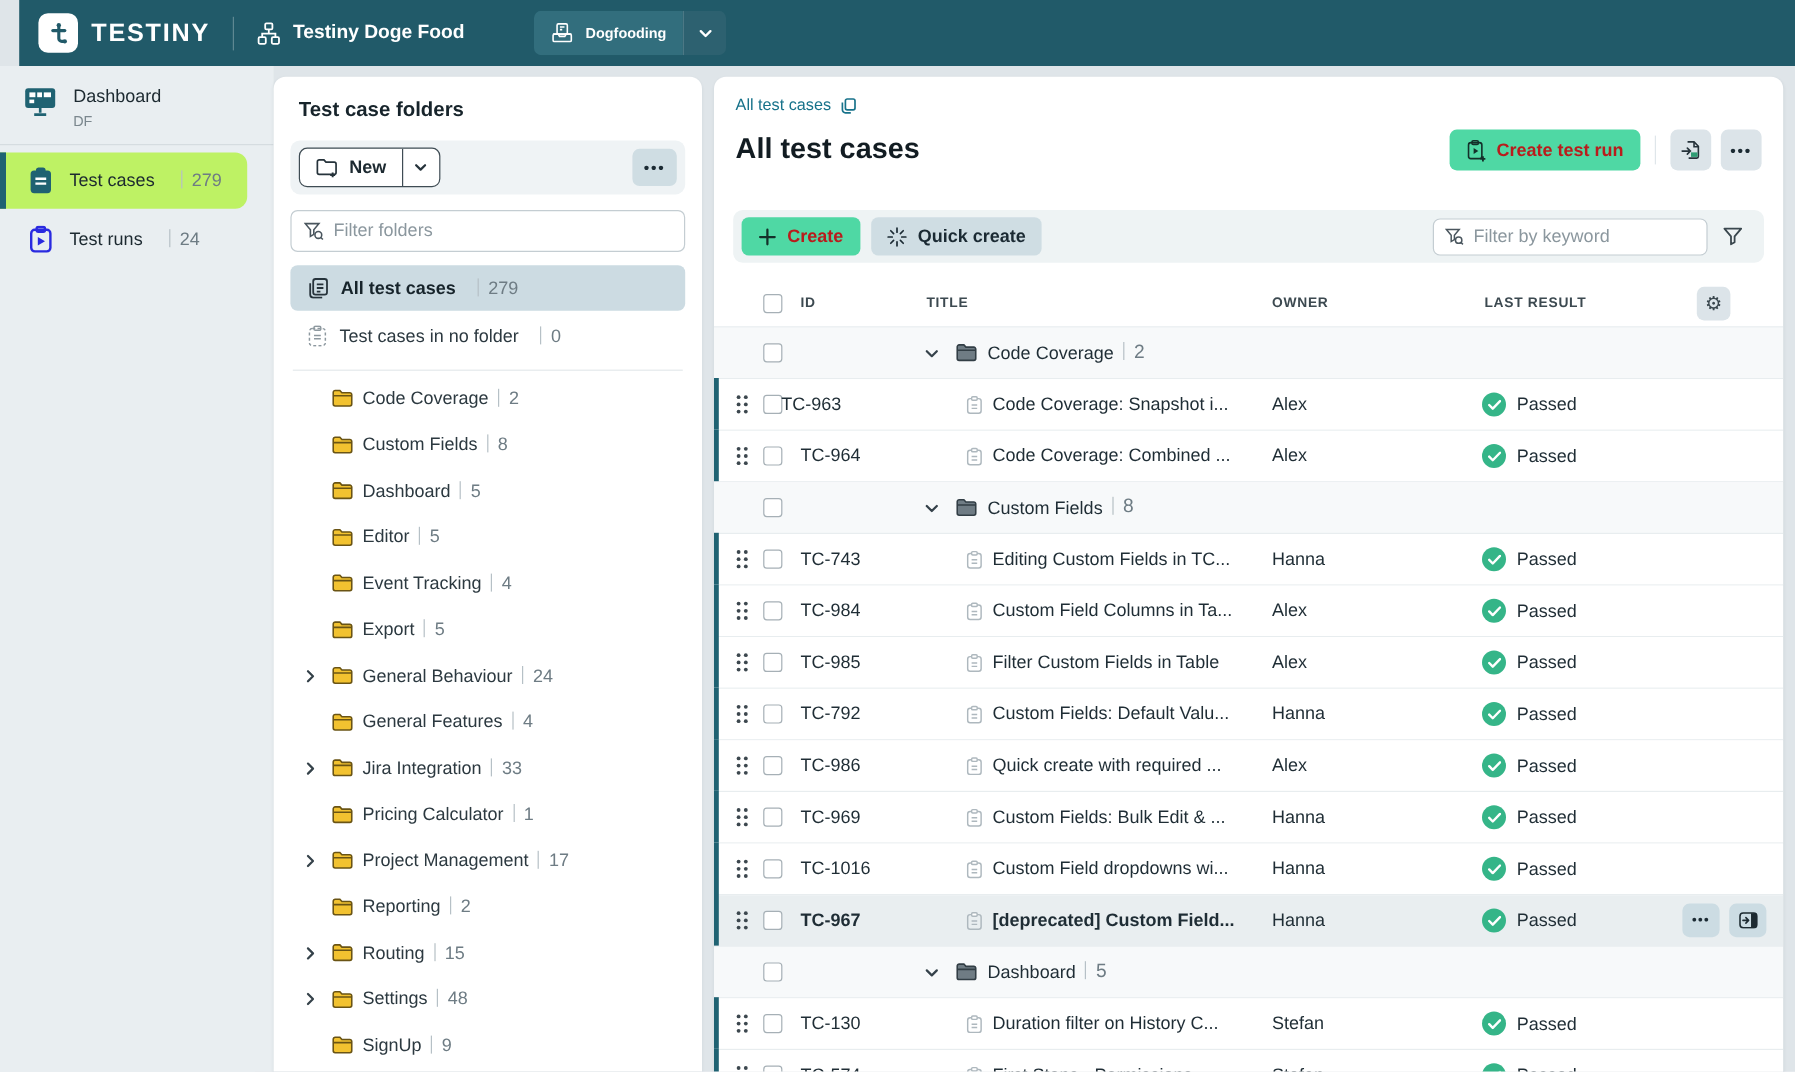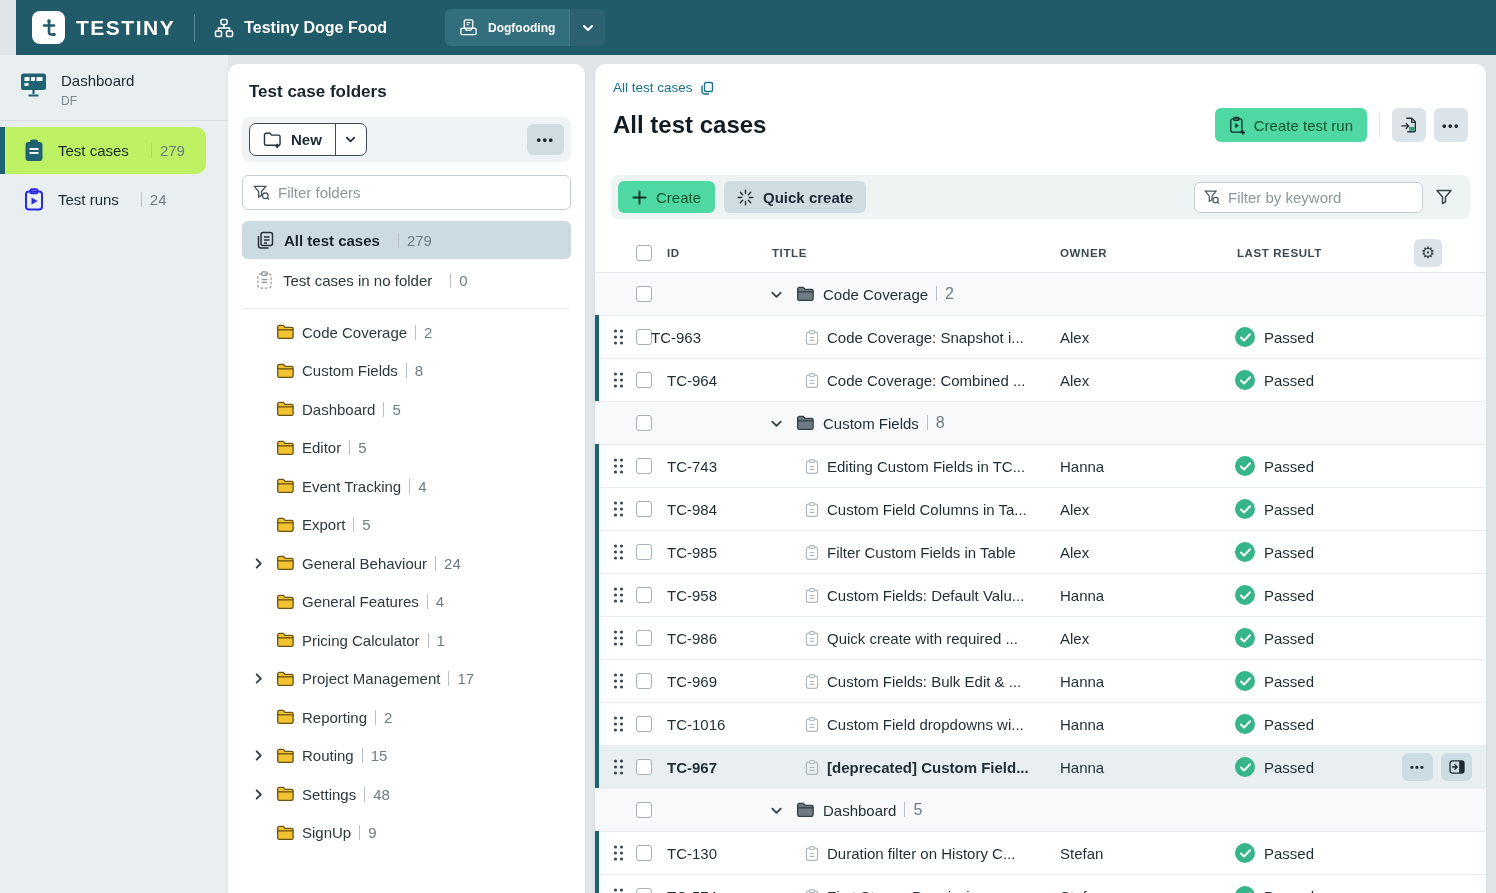--- a/index.html
+++ b/index.html
@@ -73,22 +73,22 @@
   .folder-row .chev { width:24px; display:flex; align-items:center; }
   .folder-row .f-ic { width:26px; display:flex; align-items:center; }
 
   
   .breadcrumb { margin-left:18px; display:flex; align-items:center; gap:7px;
     color:#17728a; font-size:13.5px; cursor:pointer; }
   .title-row { display:flex; align-items:center; margin:13px 18px 0; }
   .page-title { font-size:24px; font-weight:bold; color:#121c22; }
   .title-actions { margin-left:auto; display:flex; align-items:center; gap:8px; }
   .btn-green { height:34px; background:#4fd8a4; border-radius:6px; display:flex;
-    align-items:center; gap:9px; padding:0 14px; font-size:15px; font-weight:normal;
-    color:#14532d; cursor:pointer; }
+    align-items:center; gap:9px; padding:0 14px; font-size:15px; font-weight:bold;
+    color:#b91c1c; cursor:pointer; }
   .v-sep { width:1px; height:24px; background:#dfe6ea; margin:0 4px; }
   .btn-icon { width:34px; height:34px; background:#dce4e9; border-radius:6px;
     display:flex; align-items:center; justify-content:center; cursor:pointer;
     color:#1b2a33; font-size:13px; font-weight:bold; letter-spacing:1.5px; }
 
   .main-toolbar { margin:33px 16px 0; background:#eef3f4; border-radius:8px; height:44px;
     display:flex; align-items:center; padding:0 7px; gap:9px; }
   .btn-green.sm, .btn-gray.sm { height:32px; }
   .btn-gray { background:#cfdde3; border-radius:6px; display:flex; align-items:center;
     gap:9px; padding:0 13px; font-size:15px; font-weight:bold; color:#1b2a33; cursor:pointer; }
@@ -369,20 +369,35 @@
     <span class="f-ic">
       <svg width="19" height="16" viewBox="0 0 20 17">
         <path d="M1.7 3.2a1.7 1.7 0 0 1 1.7-1.7h4.2l1.8 2h7a1.7 1.7 0 0 1 1.7 1.7v8.3a1.7 1.7 0 0 1-1.7 1.7H3.4a1.7 1.7 0 0 1-1.7-1.7z" fill="#F2C230" stroke="#6a5414" stroke-width="1.4"></path>
         <path d="M1.7 6.2h16.4" stroke="#6a5414" stroke-width="1.4"></path>
       </svg>
     </span>
     <span class="nm">General Features</span>
     <span><span class="cnt-sep"></span><span class="cnt">4</span></span>
   </div>
       <div class="folder-row">
+    <span class="chev">
+      <svg width="13" height="13" viewBox="0 0 14 14">
+            <path d="M5 2.5l4.5 4.5L5 11.5" fill="none" stroke="#35424a" stroke-width="2" stroke-linecap="round" stroke-linejoin="round"></path>
+          </svg>
+    </span>
+    <span class="f-ic">
+      <svg width="19" height="16" viewBox="0 0 20 17">
+        <path d="M1.7 3.2a1.7 1.7 0 0 1 1.7-1.7h4.2l1.8 2h7a1.7 1.7 0 0 1 1.7 1.7v8.3a1.7 1.7 0 0 1-1.7 1.7H3.4a1.7 1.7 0 0 1-1.7-1.7z" fill="#F2C230" stroke="#6a5414" stroke-width="1.4"></path>
+        <path d="M1.7 6.2h16.4" stroke="#6a5414" stroke-width="1.4"></path>
+      </svg>
+    </span>
+    <span class="nm">Jira Integration</span>
+    <span><span class="cnt-sep"></span><span class="cnt">33</span></span>
+  </div>
+      <div class="folder-row">
     <span class="chev" style="visibility: hidden;">
       <svg width="13" height="13" viewBox="0 0 14 14">
             <path d="M5 2.5l4.5 4.5L5 11.5" fill="none" stroke="#35424a" stroke-width="2" stroke-linecap="round" stroke-linejoin="round"></path>
           </svg>
     </span>
     <span class="f-ic">
       <svg width="19" height="16" viewBox="0 0 20 17">
         <path d="M1.7 3.2a1.7 1.7 0 0 1 1.7-1.7h4.2l1.8 2h7a1.7 1.7 0 0 1 1.7 1.7v8.3a1.7 1.7 0 0 1-1.7 1.7H3.4a1.7 1.7 0 0 1-1.7-1.7z" fill="#F2C230" stroke="#6a5414" stroke-width="1.4"></path>
         <path d="M1.7 6.2h16.4" stroke="#6a5414" stroke-width="1.4"></path>
       </svg>
@@ -756,21 +771,21 @@
       <svg width="11" height="17" viewBox="0 0 11 17">
         <circle cx="2.5" cy="2.5" r="1.6" fill="#3c474e"></circle>
               <circle cx="8.5" cy="2.5" r="1.6" fill="#3c474e"></circle>
         <circle cx="2.5" cy="8.5" r="1.6" fill="#3c474e"></circle>
               <circle cx="8.5" cy="8.5" r="1.6" fill="#3c474e"></circle>
         <circle cx="2.5" cy="14.5" r="1.6" fill="#3c474e"></circle>
               <circle cx="8.5" cy="14.5" r="1.6" fill="#3c474e"></circle>
       </svg>
     </div>
     <div class="cellabs checkbox" style="left:41px"></div>
-    <div class="cellabs id" style="left:72px">TC-958</div>
+    <div class="cellabs id" style="left:72px">TC-792</div>
     <div class="cellabs title-cell" style="padding-left:35px">
       <span class="ico">
         <svg width="14" height="16" viewBox="0 0 15 17" fill="none" stroke="#aeb8be" stroke-width="1.3">
           <rect x="1.5" y="2.8" width="12" height="13" rx="2.2"></rect>
           <rect x="5" y="1.2" width="5" height="3" rx="1" fill="#fff"></rect>
           <path d="M5 8.5h5M5 11.5h5"></path>
         </svg>
       </span>
       <span class="ttl">Custom Fields: Default Valu...</span>
     </div>

